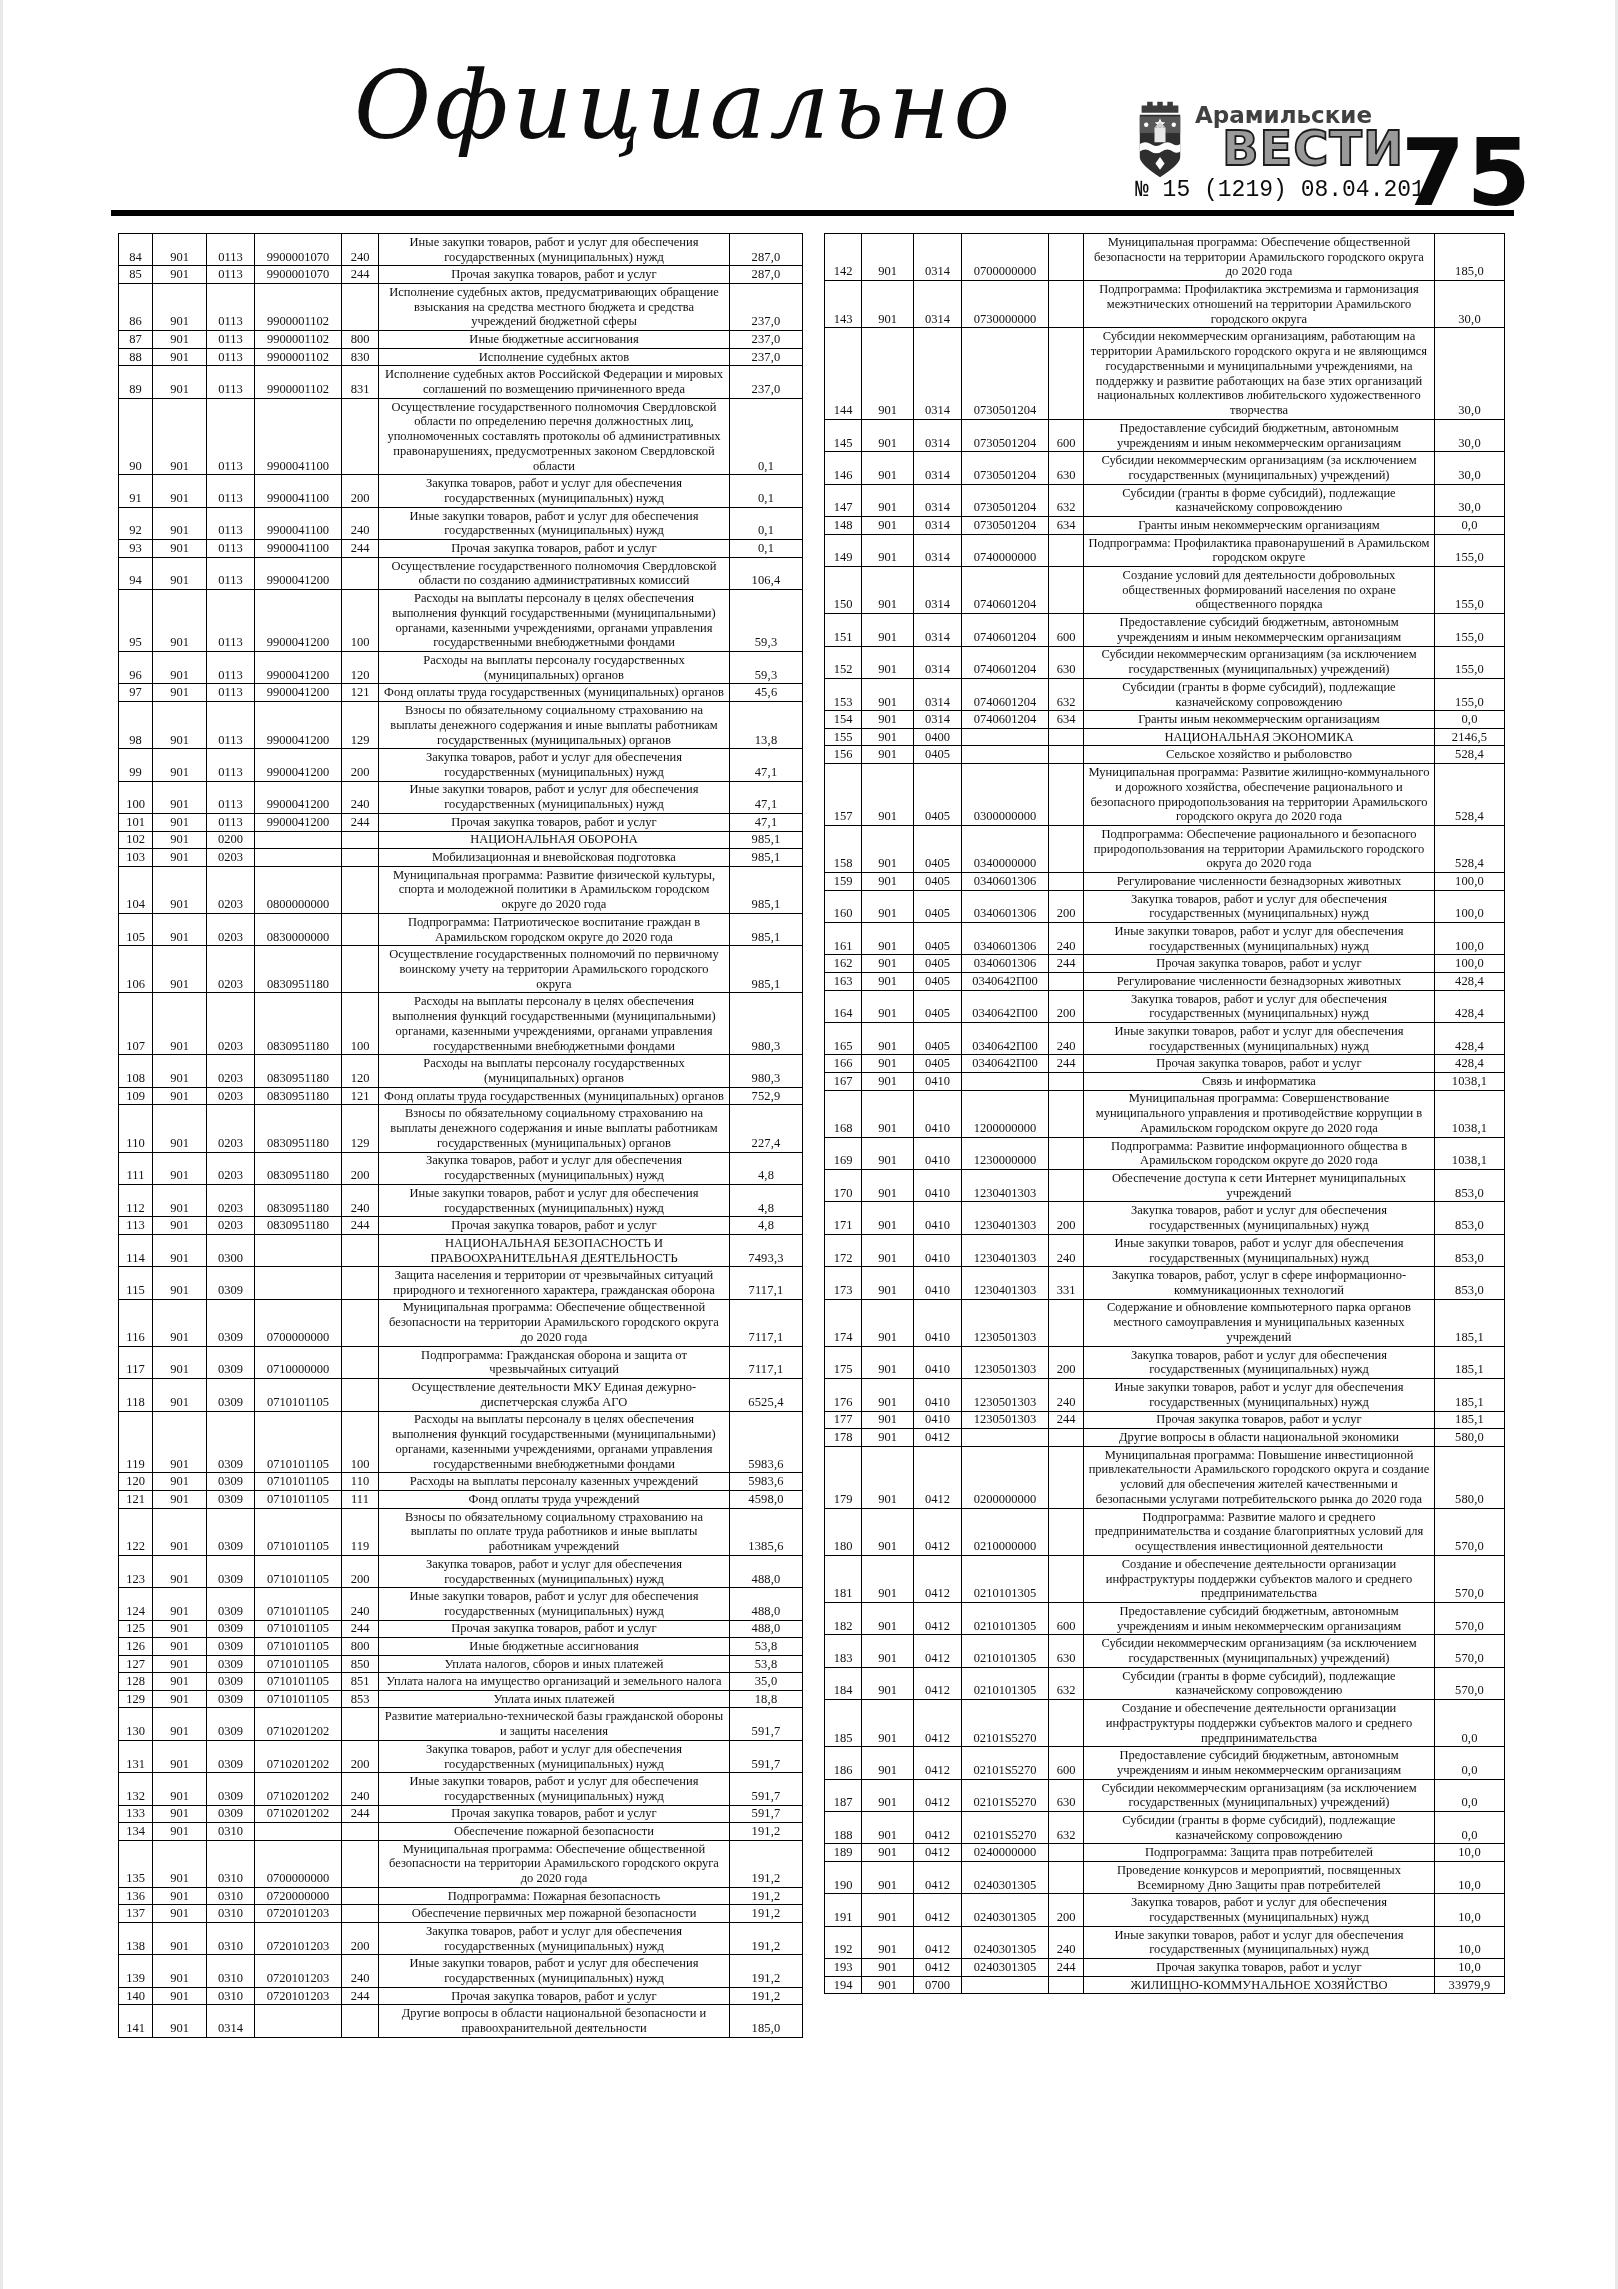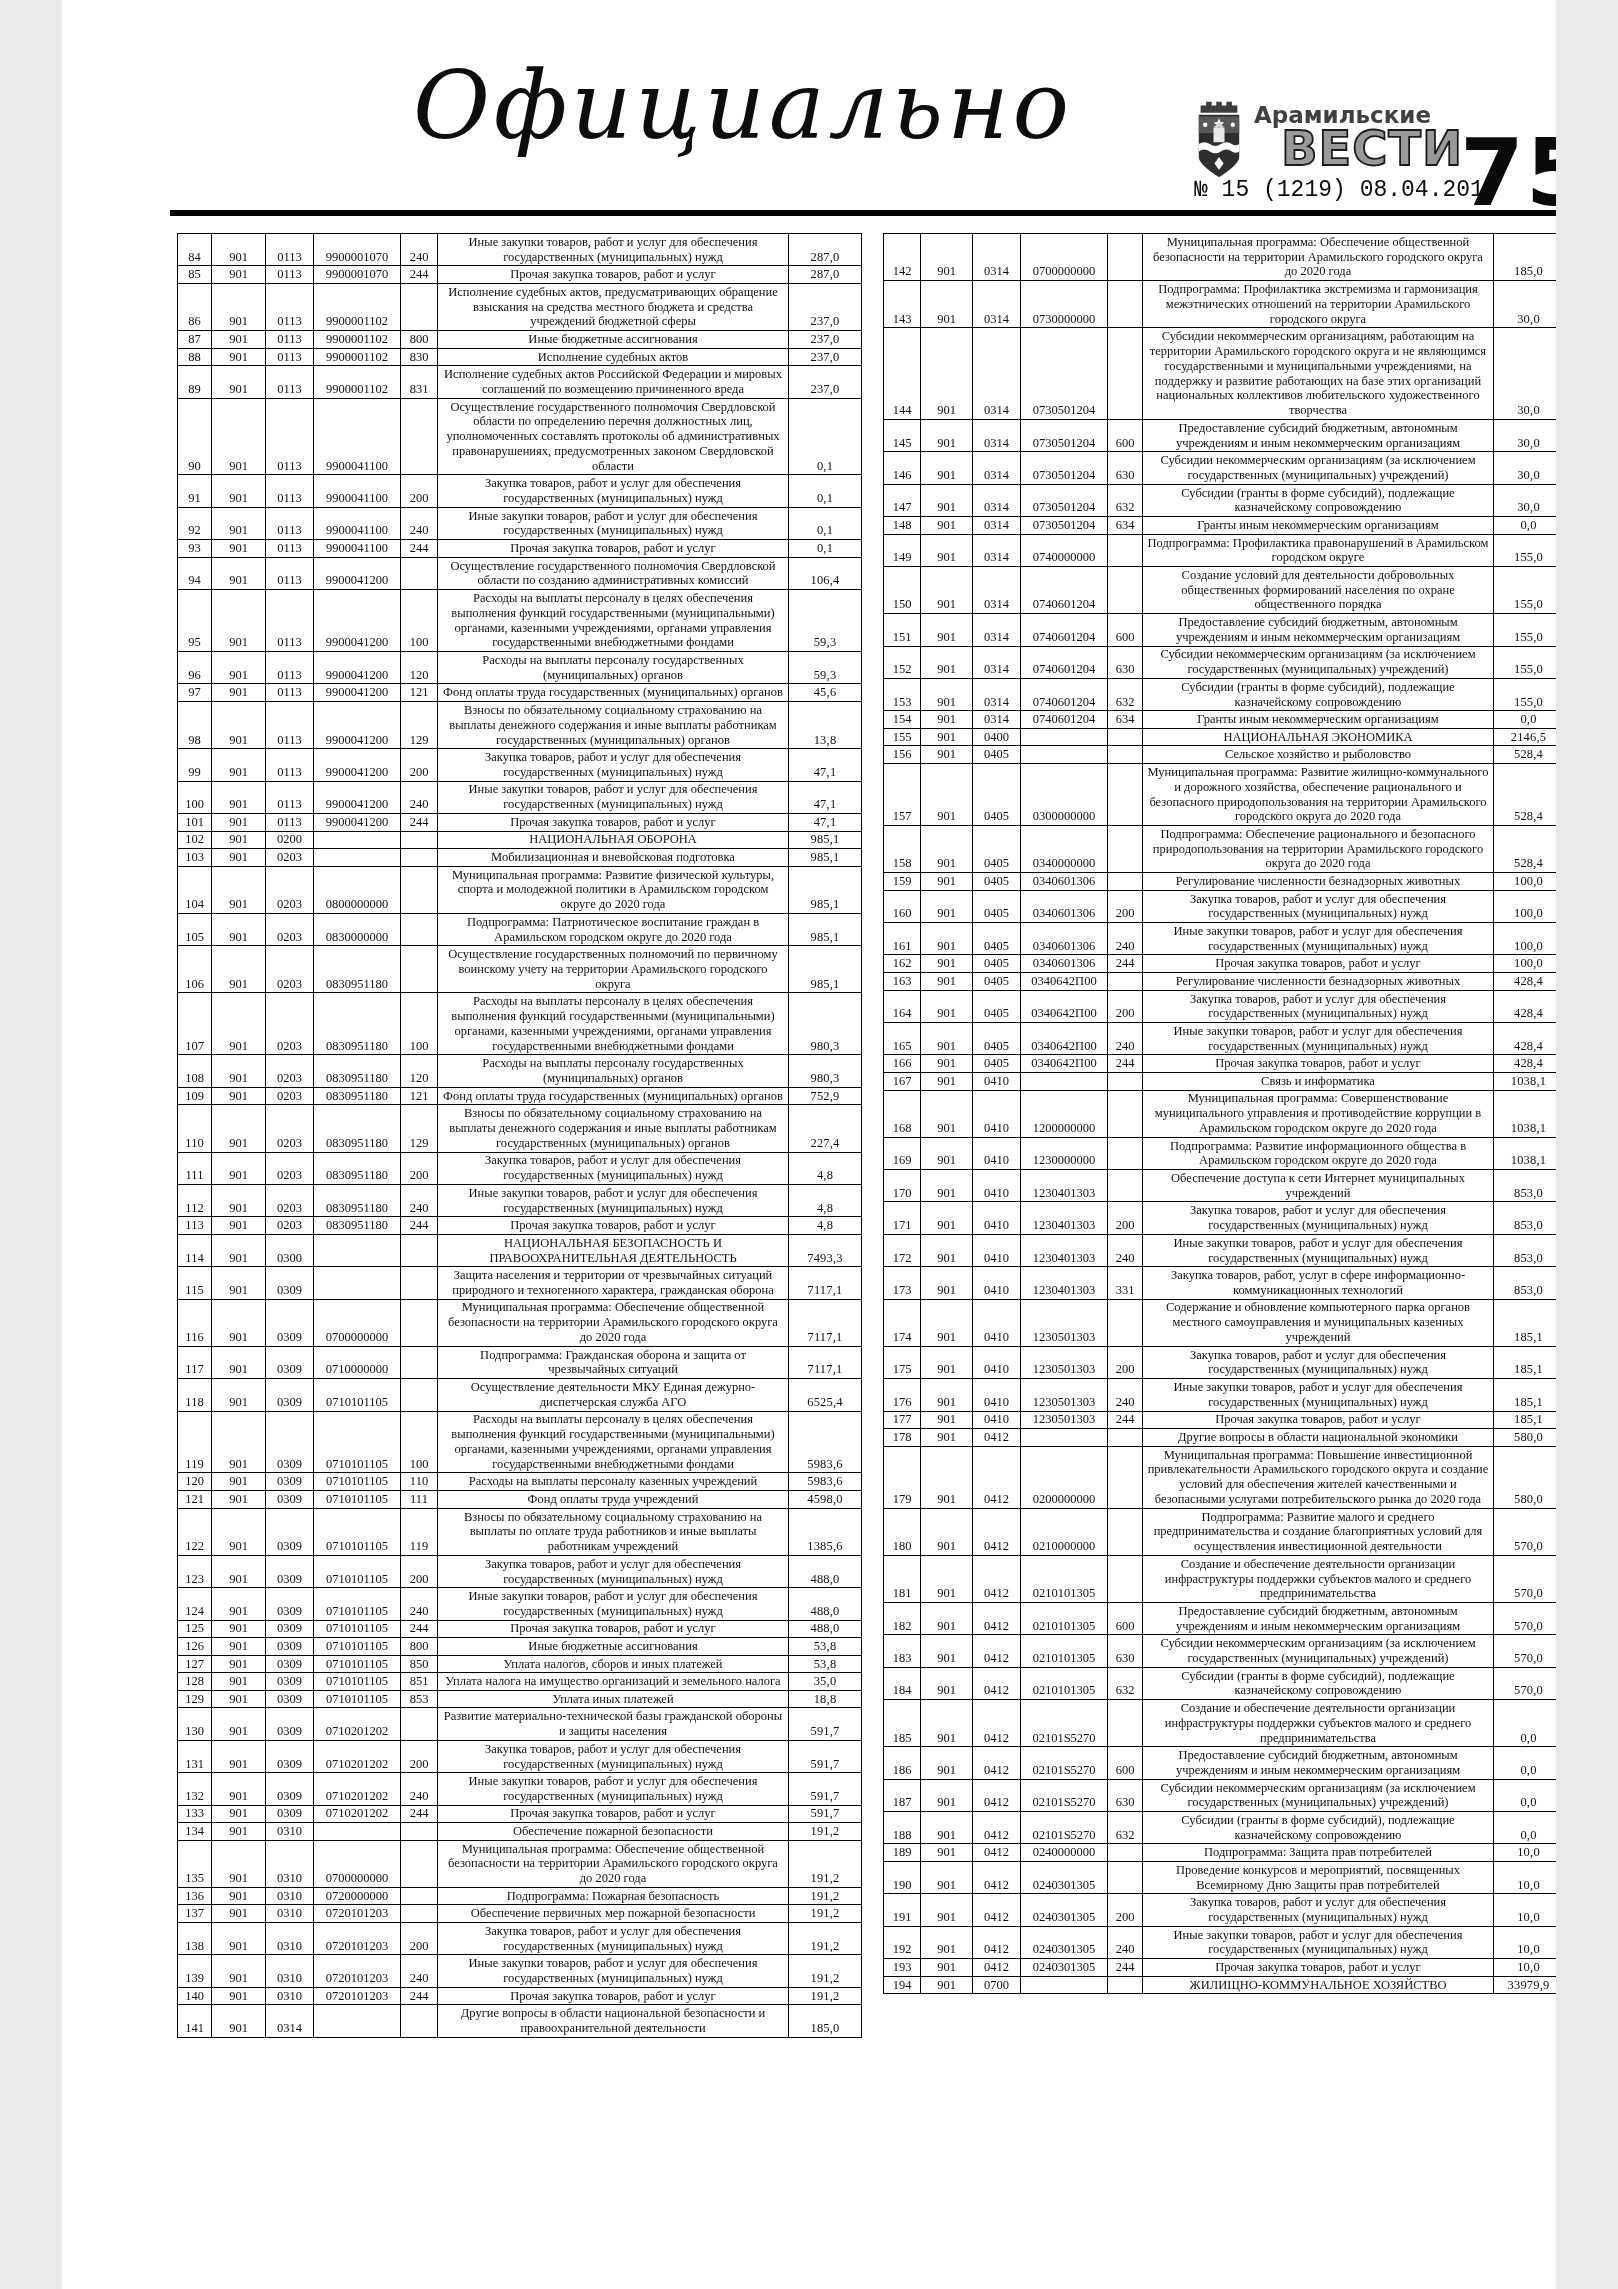--- a/index.html
+++ b/index.html
@@ -1,19 +1,19 @@
 <!DOCTYPE html>
 <html style="font-size:14.8px"><head>
 <meta charset="utf-8">
 <style>
   * { margin:0; padding:0; box-sizing:border-box; }
   html,body { background:#e9e9e9; }
   body { font-family:"Liberation Serif", serif; color:#111; }
   .page {
-    position:relative; width:1494px; height:2290px; background:#ffffff;
+    position:relative; width:1612px; height:2290px; background:#ffffff;
     margin:0 auto; overflow:hidden;
   }
   
   .section-title {
     position:absolute; left:351px; top:54px;
     font-family:"DejaVu Serif", serif; font-style:italic; font-weight:500;
     font-size:94px; line-height:1.1; letter-spacing:3.7px; color:#0d0d0d;
     white-space:nowrap;
   }
   .masthead-emblem { position:absolute; left:1133px; top:100px; width:48px; height:79px; }

